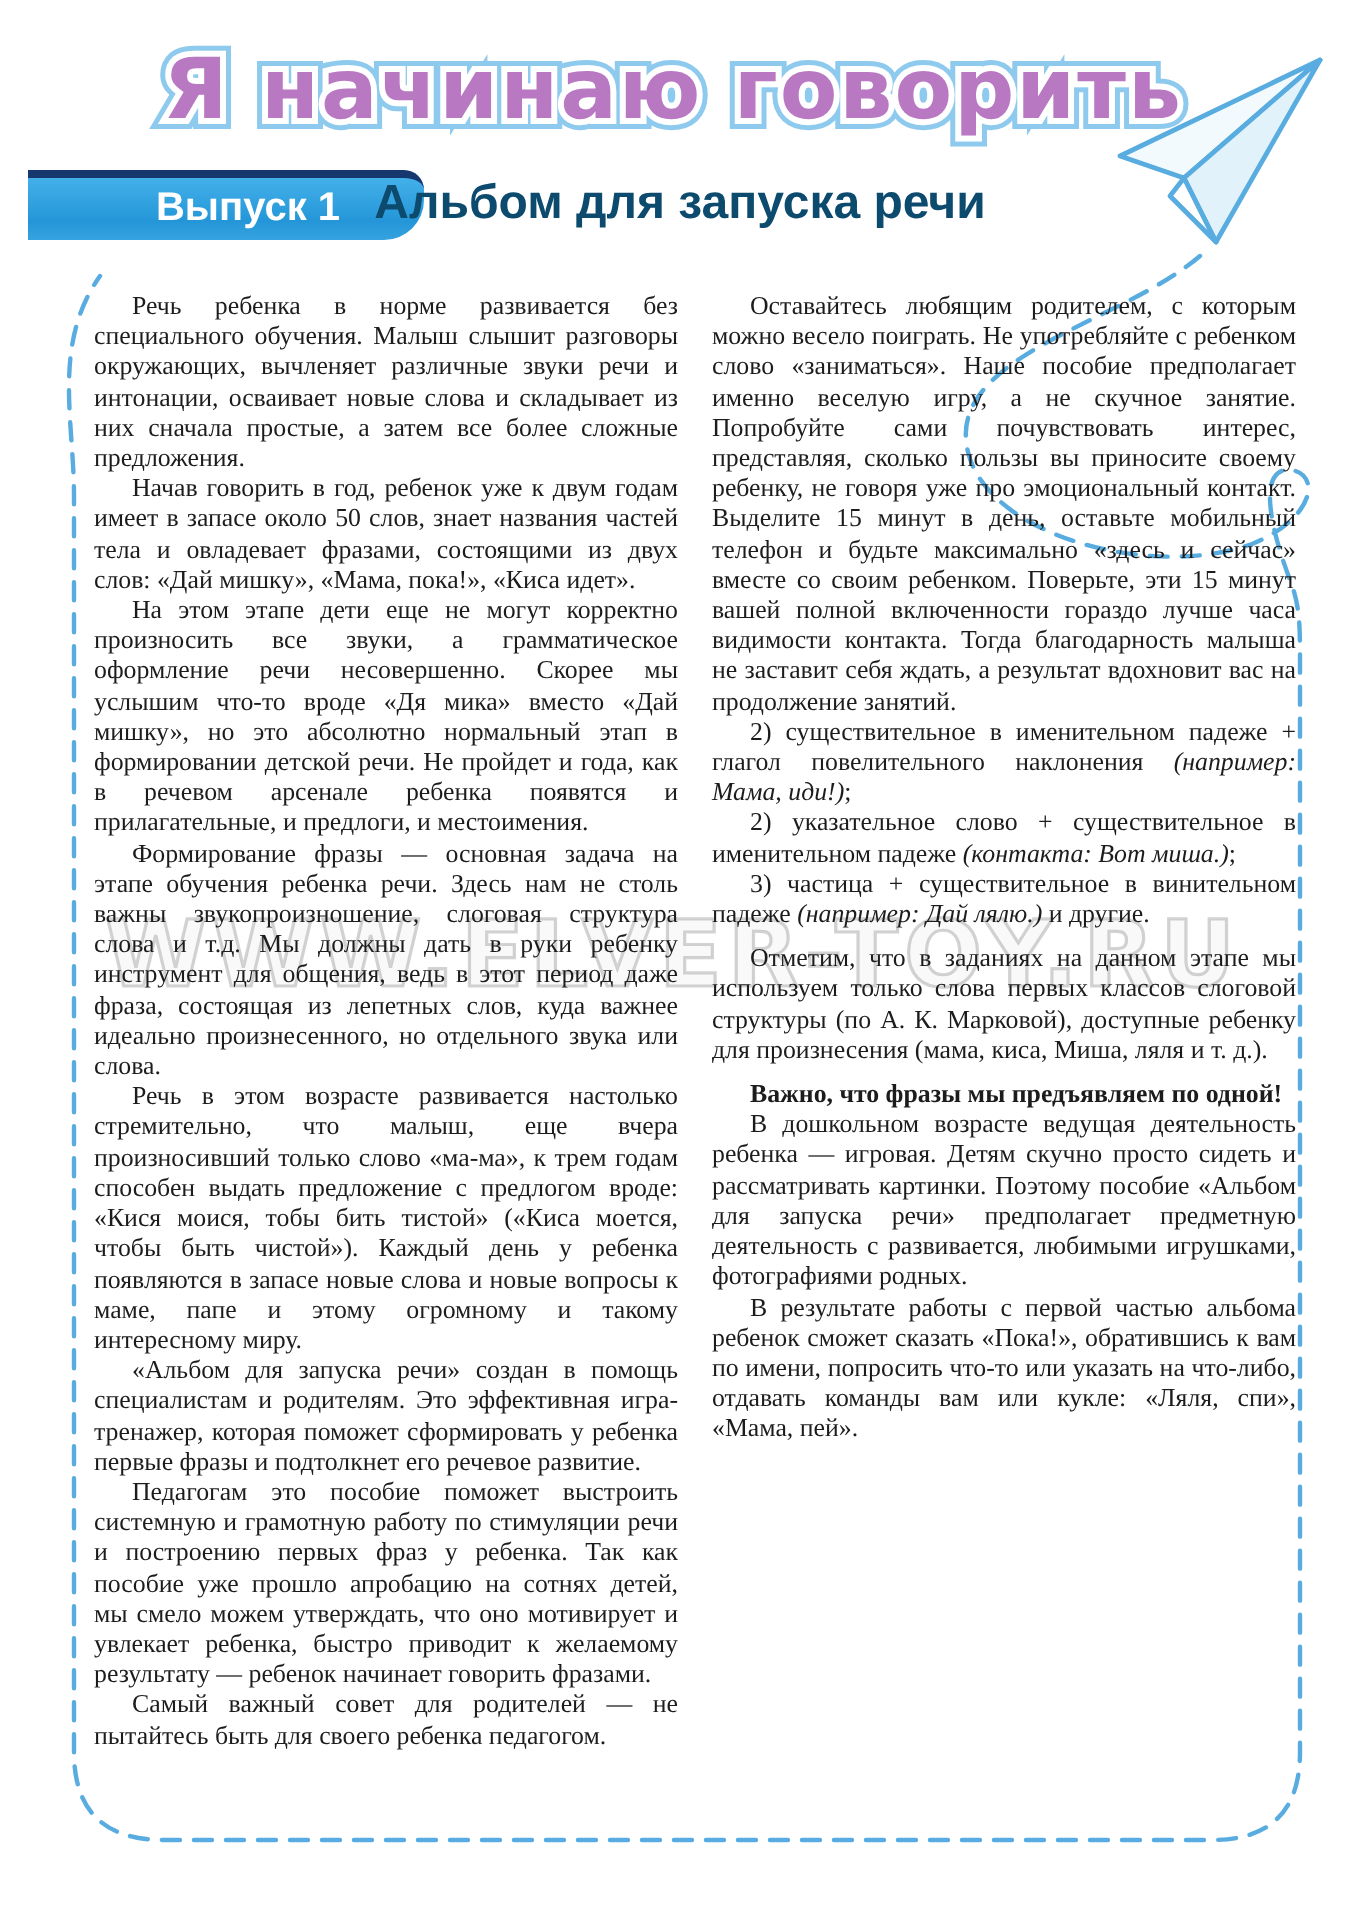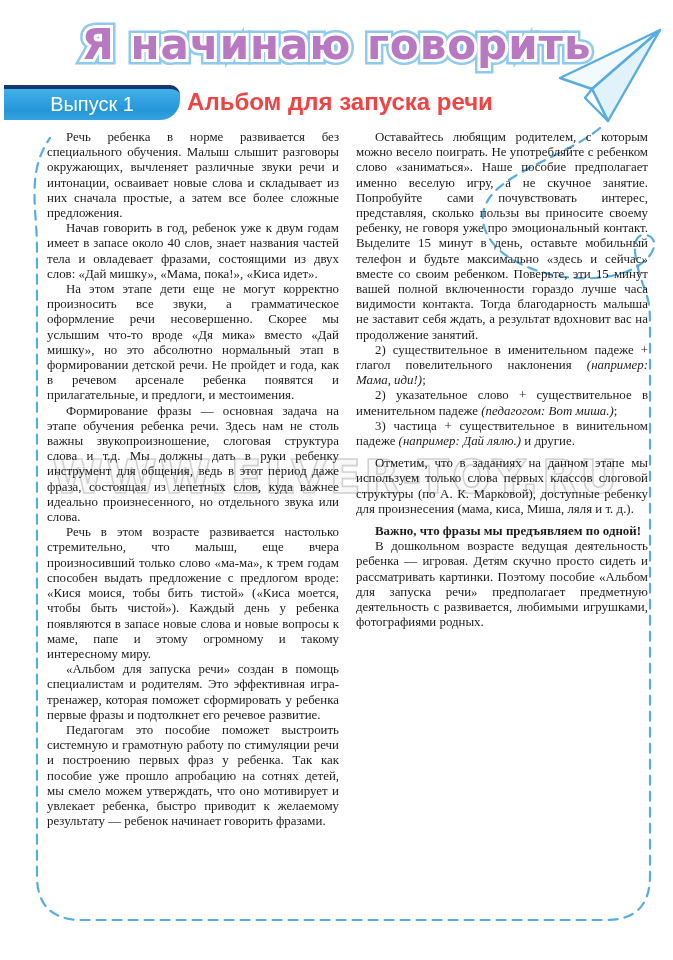--- a/index.html
+++ b/index.html
@@ -8,42 +8,42 @@
 
   
   .title-wrap{position:absolute;top:20px;left:0;width:100%;height:66px;}
   .title-layer{position:absolute;top:0;left:0;width:100%;text-align:center;white-space:nowrap;
         font-family:"DejaVu Sans",sans-serif;font-weight:bold;font-size:42px;letter-spacing:1px;}
   .title-back{color:#8ecaee;-webkit-text-stroke:11px #8ecaee;}
   .title-mid{color:#ffffff;-webkit-text-stroke:6px #ffffff;}
   .title-front{color:#b878c2;}
 
   
-  .issue-badge{position:absolute;left:4px;top:85px;width:176px;height:31px;
+  .issue-badge{position:absolute;left:14px;top:85px;width:176px;height:31px;
         background:linear-gradient(180deg,#43b0e9 0%,#2496d8 70%,#36a3e0 100%);
         border-top:4px solid #16386e;border-radius:0 10px 20px 0;
-        color:#fff;font-family:"Liberation Sans",sans-serif;font-weight:normal;
-        font-size:20px;text-align:center;line-height:30px;}
+        color:#fff;font-family:"Liberation Sans",sans-serif;font-weight:bold;
+        font-size:20px;text-align:center;line-height:30px;padding-left:22px;}
 
   .subtitle{position:absolute;top:88px;left:70px;width:540px;text-align:center;
-        font-family:"Liberation Sans",sans-serif;font-weight:bold;font-size:24px;color:#ef4444;}
+        font-family:"Liberation Sans",sans-serif;font-weight:bold;font-size:24px;color:#0c4a6e;}
 
   
   .deco-svg{position:absolute;left:0;top:0;width:673px;height:960px;pointer-events:none;}
   .trail{fill:none;stroke:#58acdf;stroke-width:2.2;stroke-dasharray:9 7;stroke-linecap:round;}
   .plane-shape{stroke:#58acdf;stroke-width:2.4;stroke-linejoin:round;}
 
   
   .watermark{position:absolute;top:450px;left:0;width:100%;text-align:center;
         font-family:"DejaVu Sans",sans-serif;font-weight:bold;font-size:46px;letter-spacing:3px;
         color:rgba(215,215,215,0.16);-webkit-text-stroke:1.6px rgba(130,130,130,0.35);
         pointer-events:none;}
 
   
-  .columns{position:absolute;top:130px;left:47px;width:601px;height:794px;
+  .columns{position:absolute;top:146px;left:47px;width:601px;height:794px;
         display:flex;gap:17px;overflow:hidden;}
   .col{width:294px;font-size:12.9px;line-height:15.2px;text-align:justify;color:#1c1c1c;}
   .col p{margin:0;text-indent:19px;}
   .col p.gap{margin-top:7px;}
   .col b{font-weight:bold;}
   .col i{font-style:italic;}
 </style>
 </head>
 <body>
 
@@ -79,32 +79,34 @@
   <div class="issue-badge">Выпуск 1</div>
 
   <div class="subtitle">Альбом для запуска речи</div>
 
   <div class="watermark">WWW.ELVER-TOY.RU</div>
 
   <div class="columns">
 
     <div class="col">
       <p>Речь ребенка в норме развивается без специального обучения. Малыш слышит разговоры окружающих, вычленяет различные звуки речи и интонации, осваивает новые слова и складывает из них сначала простые, а затем все более сложные предложения.</p>
-      <p>Начав говорить в год, ребенок уже к двум годам имеет в запасе около 40 слов, знает названия частей тела и овладевает фразами, состоящими из двух слов: «Дай мишку», «Мама, пока!», «Киса идет».</p>
+      <p>Начав говорить в год, ребенок уже к двум годам имеет в запасе около 50 слов, знает названия частей тела и овладевает фразами, состоящими из двух слов: «Дай мишку», «Мама, пока!», «Киса идет».</p>
       <p>На этом этапе дети еще не могут корректно произносить все звуки, а грамматическое оформление речи несовершенно. Скорее мы услышим что-то вроде «Дя мика» вместо «Дай мишку», но это абсолютно нормальный этап в формировании детской речи. Не пройдет и года, как в речевом арсенале ребенка появятся и прилагательные, и предлоги, и местоимения.</p>
       <p>Формирование фразы — основная задача на этапе обучения ребенка речи. Здесь нам не столь важны звукопроизношение, слоговая структура слова и т.д. Мы должны дать в руки ребенку инструмент для общения, ведь в этот период даже фраза, состоящая из лепетных слов, куда важнее идеально произнесенного, но отдельного звука или слова.</p>
       <p>Речь в этом возрасте развивается настолько стремительно, что малыш, еще вчера произносивший только слово «ма-ма», к трем годам способен выдать предложение с предлогом вроде: «Кися моися, тобы бить тистой» («Киса моется, чтобы быть чистой»). Каждый день у ребенка появляются в запасе новые слова и новые вопросы к маме, папе и этому огромному и такому интересному миру.</p>
       <p>«Альбом для запуска речи» создан в помощь специалистам и родителям. Это эффективная игра-тренажер, которая поможет сформировать у ребенка первые фразы и подтолкнет его речевое развитие.</p>
       <p>Педагогам это пособие поможет выстроить системную и грамотную работу по стимуляции речи и построению первых фраз у ребенка. Так как пособие уже прошло апробацию на сотнях детей, мы смело можем утверждать, что оно мотивирует и увлекает ребенка, быстро приводит к желаемому результату — ребенок начинает говорить фразами.</p>
+      <p>Самый важный совет для родителей — не пытайтесь быть для своего ребенка педагогом.</p>
     </div>
 
     <div class="col">
       <p>Оставайтесь любящим родителем, с которым можно весело поиграть. Не употребляйте с ребенком слово «заниматься». Наше пособие предполагает именно веселую игру, а не скучное занятие. Попробуйте сами почувствовать интерес, представляя, сколько пользы вы приносите своему ребенку, не говоря уже про эмоциональный контакт. Выделите 15 минут в день, оставьте мобильный телефон и будьте максимально «здесь и сейчас» вместе со своим ребенком. Поверьте, эти 15 минут вашей полной включенности гораздо лучше часа видимости контакта. Тогда благодарность малыша не заставит себя ждать, а результат вдохновит вас на продолжение занятий.</p>
       <p><span>2) существительное в именительном падеже + глагол повелительного наклонения </span><i>(например: Мама, иди!)</i><span>;</span></p>
-      <p><span>2) указательное слово + существительное в именительном падеже </span><i>(педагогом: Вот миша.)</i><span>;</span></p>
+      <p><span>2) указательное слово + существительное в именительном падеже </span><i>(контакта: Вот миша.)</i><span>;</span></p>
       <p><span>3) частица + существительное в винительном падеже </span><i>(например: Дай лялю.)</i><span> и другие.</span></p>
       <p class="gap">Отметим, что в заданиях на данном этапе мы используем только слова первых классов слоговой структуры (по А. К. Марковой), доступные ребенку для произнесения (мама, киса, Миша, ляля и т. д.).</p>
       <p class="gap"><b>Важно, что фразы мы предъявляем по одной!</b></p>
       <p>В дошкольном возрасте ведущая деятельность ребенка — игровая. Детям скучно просто сидеть и рассматривать картинки. Поэтому пособие «Альбом для запуска речи» предполагает предметную деятельность с развивается, любимыми игрушками, фотографиями родных.</p>
+      <p>В результате работы с первой частью альбома ребенок сможет сказать «Пока!», обратившись к вам по имени, попросить что-то или указать на что-либо, отдавать команды вам или кукле: «Ляля, спи», «Мама, пей».</p>
     </div>
 
   </div>
 </div>
 
 </body></html>

